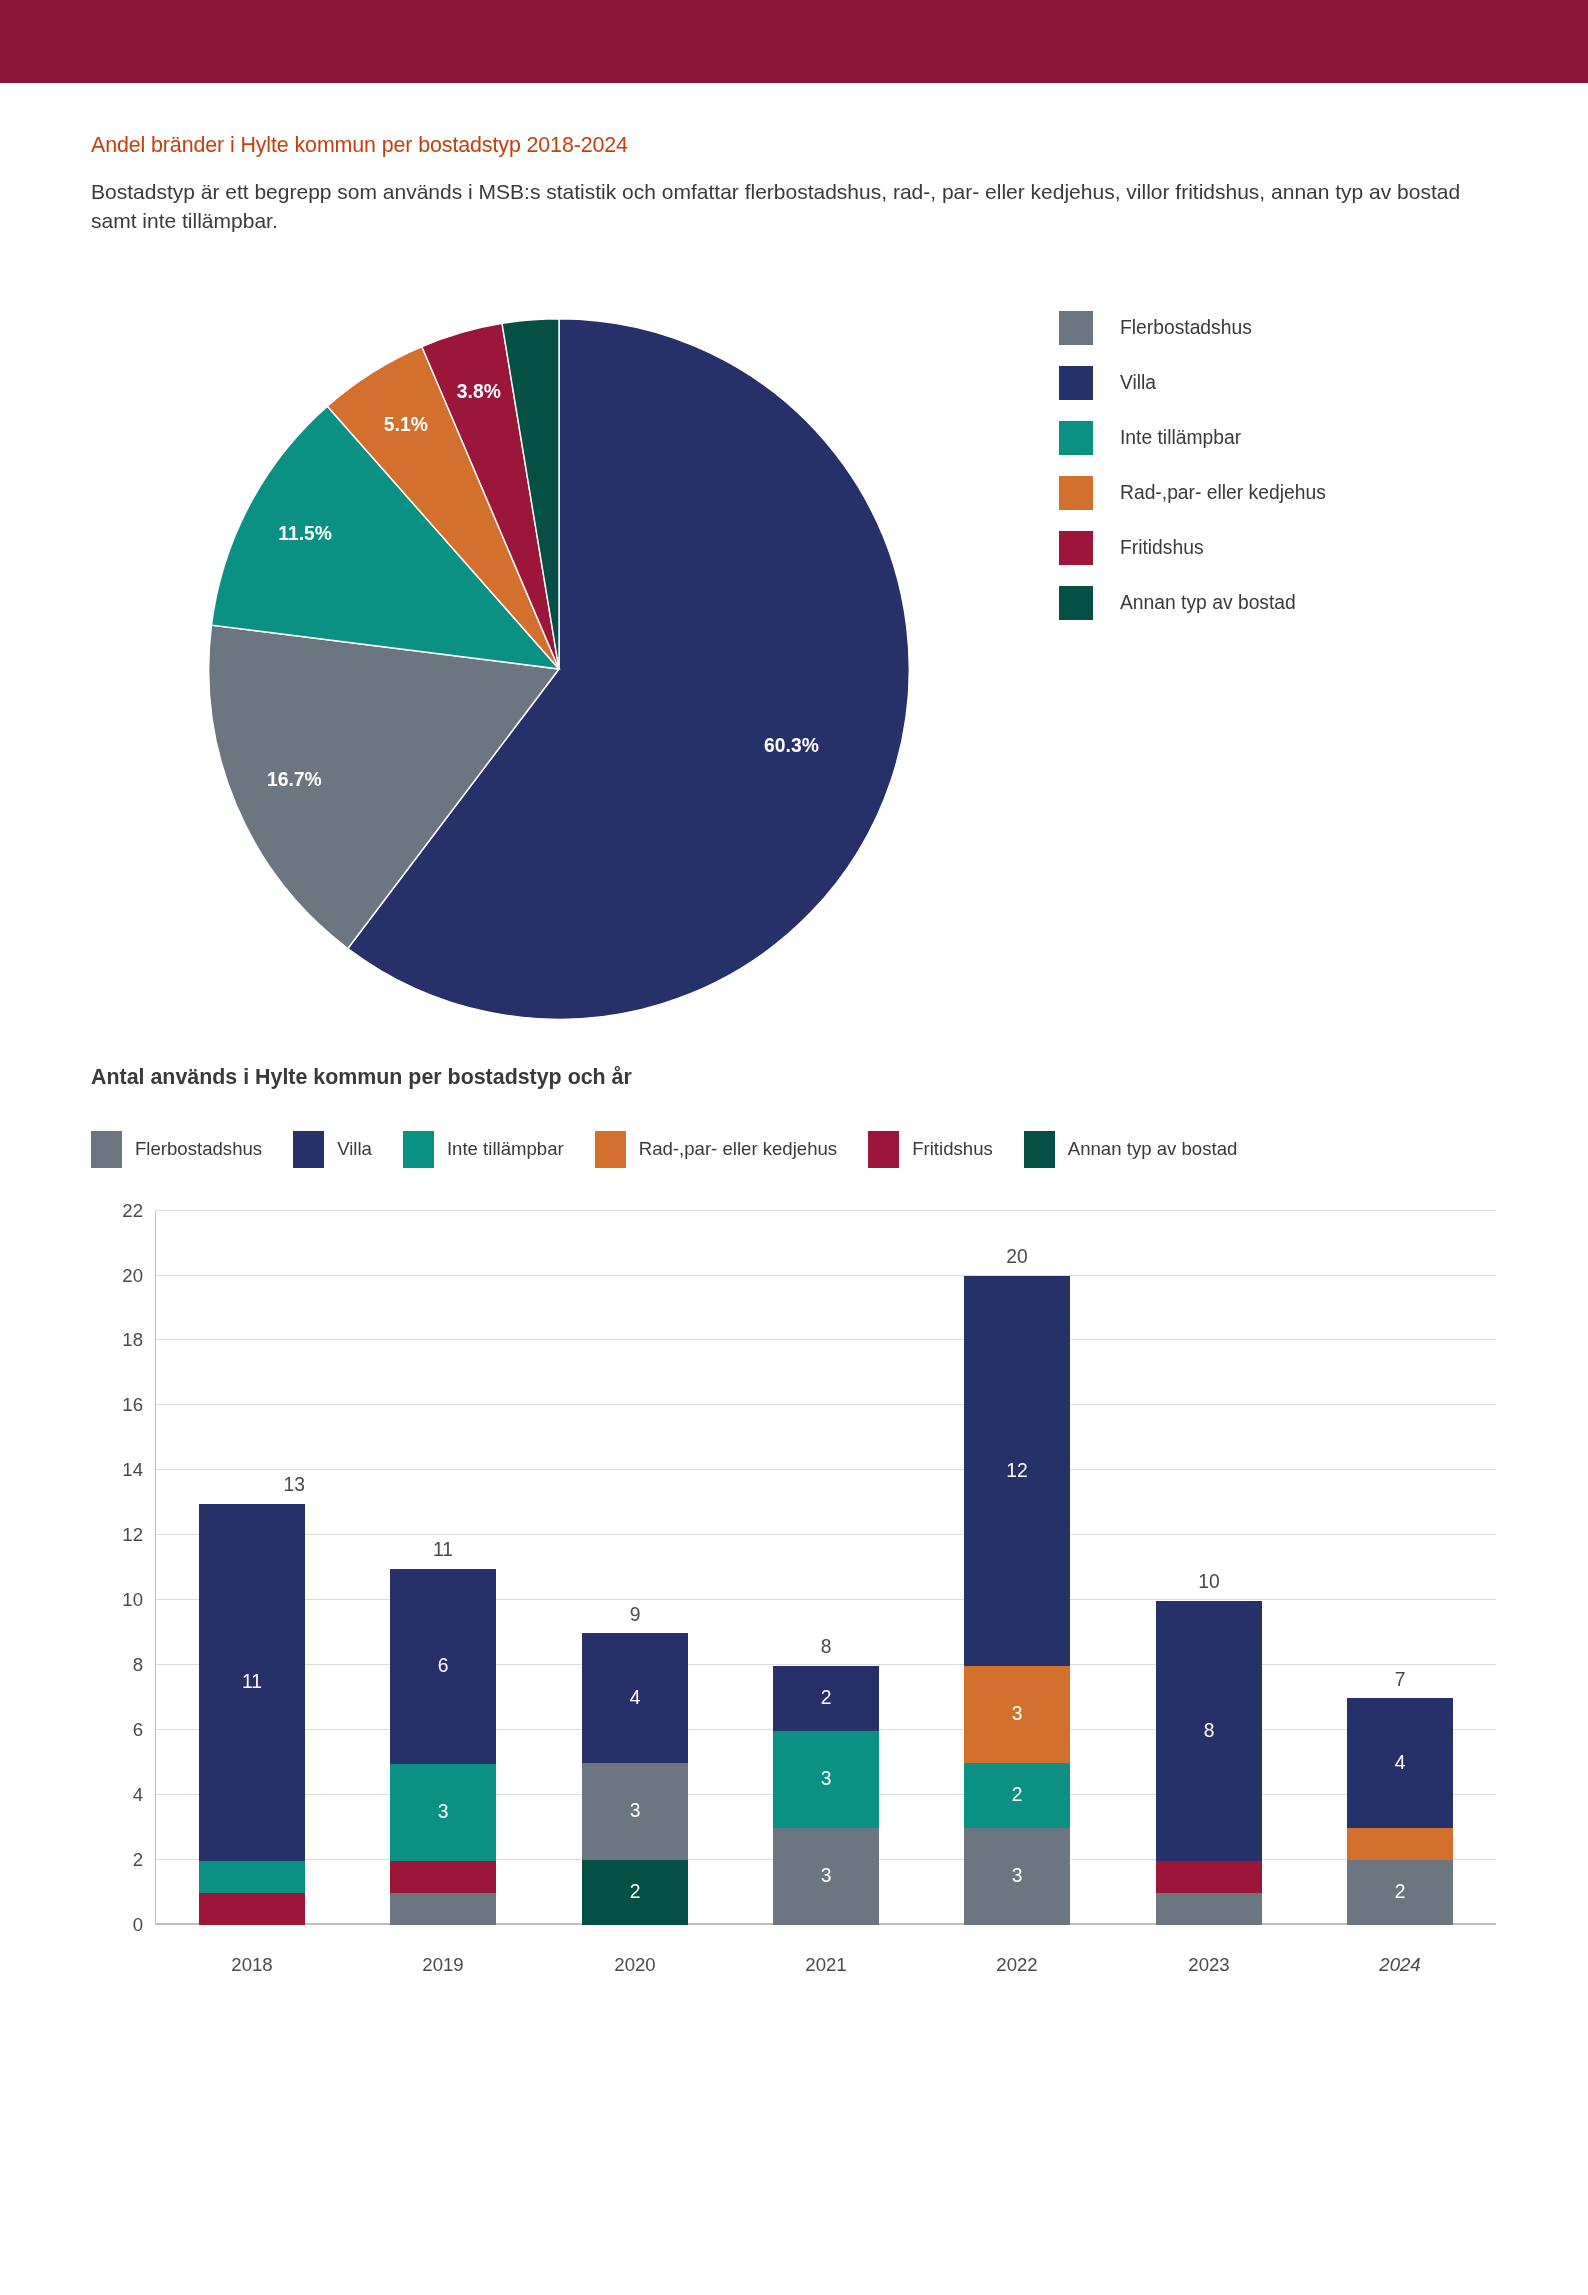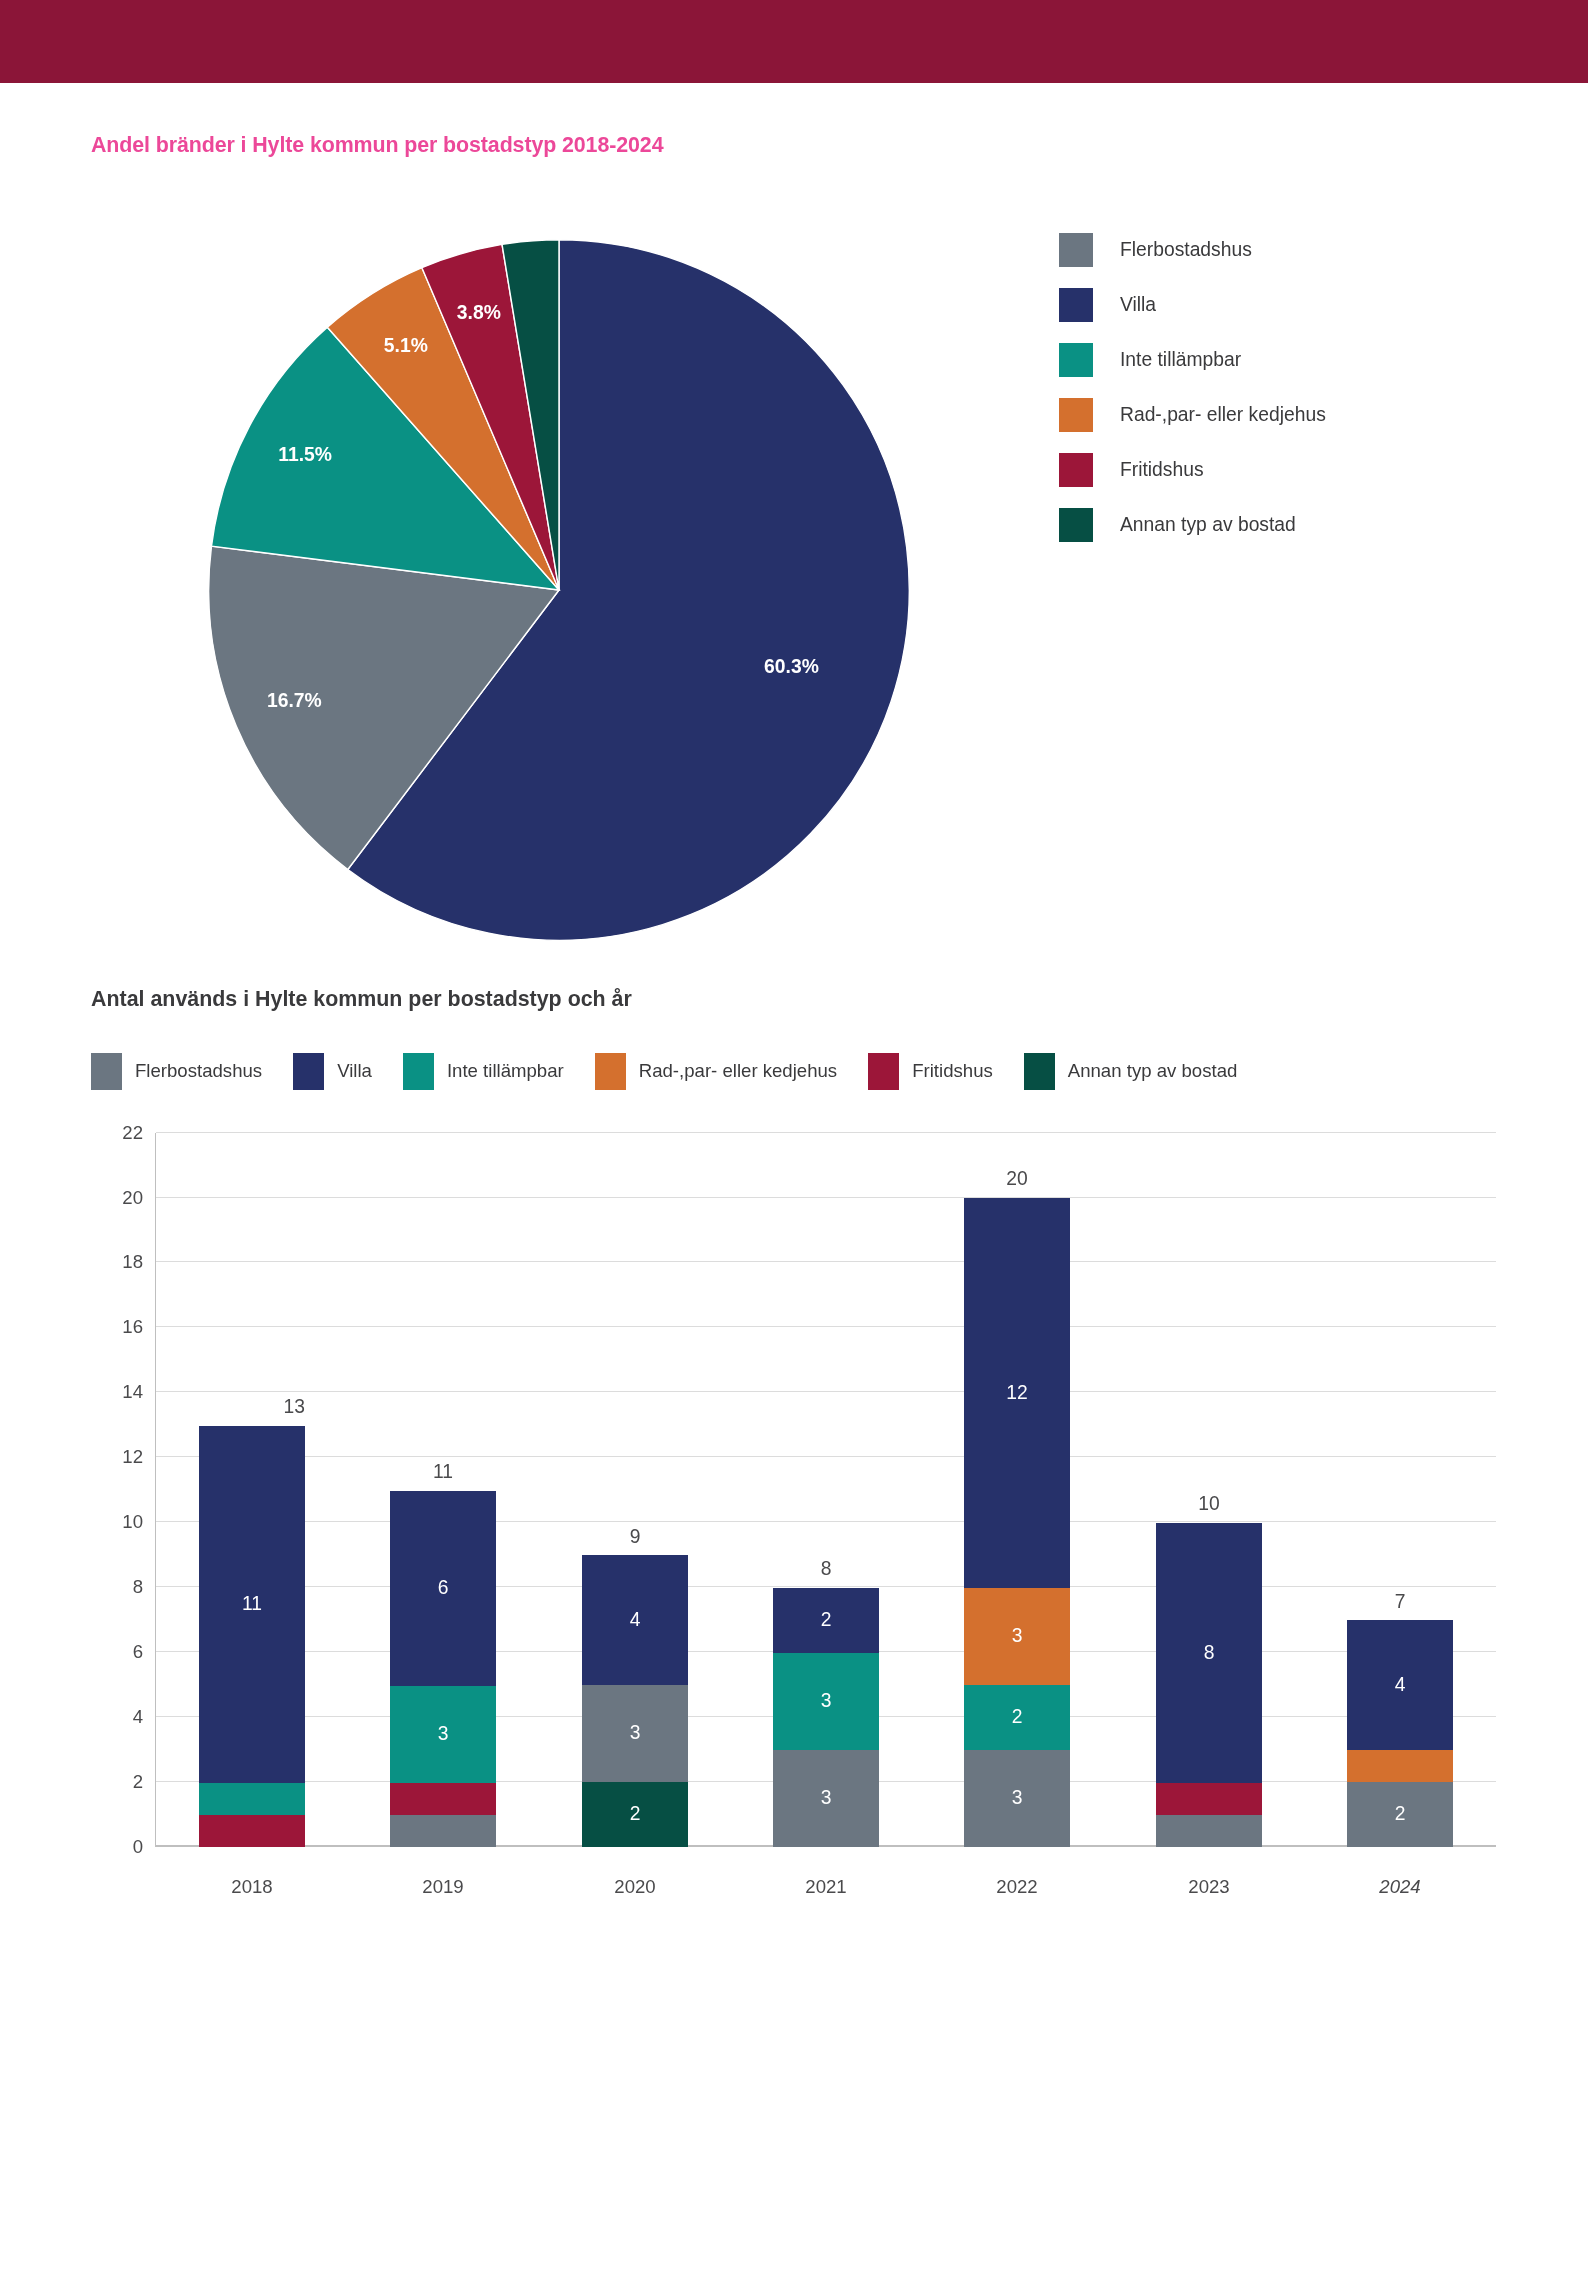--- a/index.html
+++ b/index.html
@@ -12,22 +12,22 @@
     width: 1588px; height: 83px;
     background: #8B1538;
   }
   #page {
     padding: 0 91px;
     position: relative;
   }
   #page-title {
     margin-top: 50px;
     font-size: 21.4px;
-    font-weight: bold;
-    color: #ec4899;
+    font-weight: normal;
+    color: #c2410c;
     letter-spacing: -0.1px;
   }
   #page-subtitle {
     margin-top: 18.6px;
     font-size: 21px;
     color: #3A3A3C;
     line-height: 1.42;
     max-width: 1415px;
   }
 
@@ -154,20 +154,21 @@
   }
 </style>
 </head>
 <body>
 
 <div id="banner"></div>
 
 <div id="page">
 
   <h1 id="page-title">Andel bränder i Hylte kommun per bostadstyp 2018-2024</h1>
+  <p id="page-subtitle">Bostadstyp är ett begrepp som används i MSB:s statistik och omfattar flerbostadshus, rad-, par- eller kedjehus, villor fritidshus, annan typ av bostad samt inte tillämpbar.</p>
 
   <div id="pie-section">
     <div id="pie-wrap">
       <svg id="pie-svg" viewBox="0 0 1010 1010">
           <path d="M 505 505 L 505.00000000000006 15 A 490 490 0 1 1 209.5645245723777 895.9192753738996 Z" fill="#26316A" stroke="#ffffff" stroke-width="2"></path>
           <text x="830.198952963623" y="614.0625554045171" class="pie-label">60.3%</text>
           <path d="M 505 505 L 209.5645245723777 895.9192753738996 A 490 490 0 0 1 18.86379635590589 443.5867155534907 Z" fill="#6B7681" stroke="#ffffff" stroke-width="2"></path>
           <text x="134.75864135792187" y="661.0915639964826" class="pie-label">16.7%</text>
           <path d="M 505 505 L 18.86379635590589 443.5867155534907 A 490 490 0 0 1 180.9571859914107 137.44557588107472 Z" fill="#0A9184" stroke="#ffffff" stroke-width="2"></path>
           <text x="149.90296983036308" y="316.98580063010155" class="pie-label">11.5%</text>

